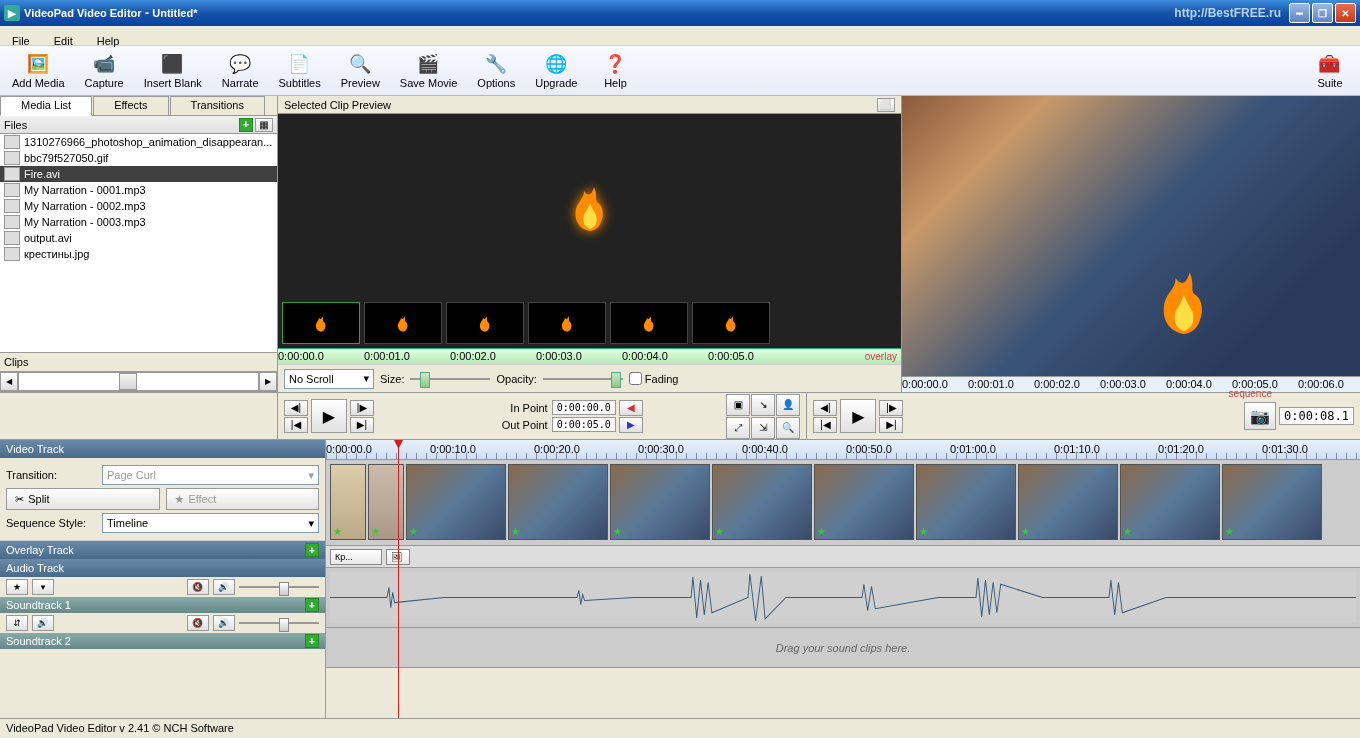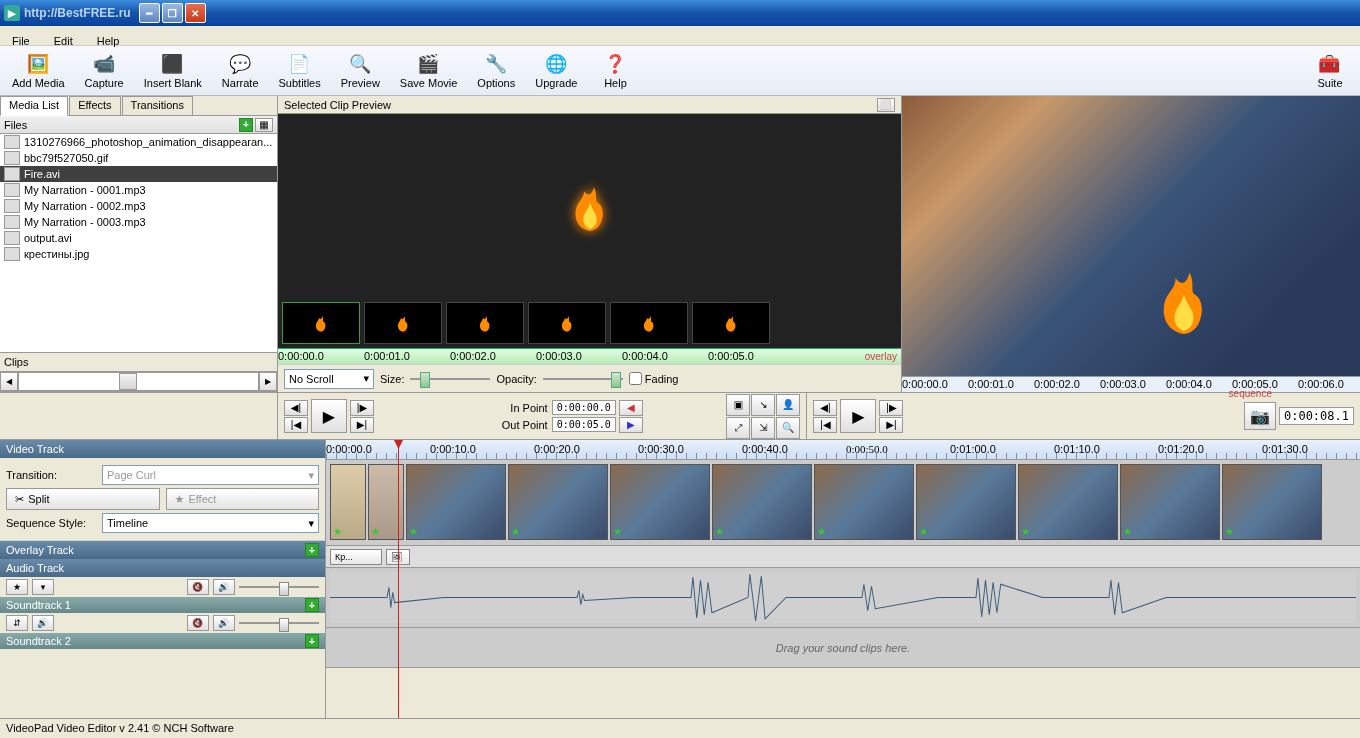--- a/index.html
+++ b/index.html
@@ -16,21 +16,21 @@
 .menubar { height: 20px; background: #ece9d8; display: flex; padding: 8px 6px; gap: 12px; border-bottom: 1px solid #d4d0c8; }
 .menu-item { padding: 1px 6px; cursor: default; }
 .toolbar { height: 50px; background: linear-gradient(#f8faff,#e7ecf6); display: flex; align-items: center; padding: 2px 6px; gap: 8px; border-bottom: 1px solid #b7babc; }
 .tool-btn { display: flex; flex-direction: column; align-items: center; padding: 2px 6px; min-width: 48px; cursor: default; }
 .tool-icon { width: 28px; height: 24px; display: flex; align-items: center; justify-content: center; font-size: 18px; }
 .tool-label { font-size: 11px; margin-top: 1px; }
 .spacer { flex: 1; }
 .content { display: flex; height: 296px; }
 .sidebar { width: 278px; background: #ece9d8; border-right: 1px solid #999; display: flex; flex-direction: column; }
 .tabrow { display: flex; height: 20px; background: #ece9d8; border-bottom: 1px solid #999; }
-.tab { padding: 2px 8px; border: 1px solid #999; border-bottom: none; background: #ece9d8; margin-right: 1px; }
+.tab { padding: 2px 20px; border: 1px solid #999; border-bottom: none; background: #ece9d8; margin-right: 1px; }
 .tab.active { background: #fff; border-bottom: 1px solid #fff; margin-bottom: -1px; }
 .panel-header { height: 18px; background: linear-gradient(#f0f0f0,#e0e0e0); padding: 2px 4px; border-bottom: 1px solid #999; display: flex; align-items: center; justify-content: space-between; }
 .file-list { background: #fff; flex: 1; overflow-y: auto; }
 .file-item { display: flex; align-items: center; padding: 1px 4px; gap: 4px; cursor: default; }
 .file-item.selected { background: #404040; color: #fff; text-align: right; }
 .file-icon { width: 16px; height: 14px; background: #ddd; display: inline-block; border: 1px solid #999; font-size: 8px; text-align: center; }
 .clips-header { height: 20px; background: #ece9d8; padding: 3px 4px; border-top: 1px solid #999; border-bottom: 1px solid #999; }
 .clips-scroll { height: 20px; display: flex; background: #ece9d8; border-bottom: 1px solid #999; }
 .scroll-btn { width: 18px; border: 1px solid #999; background: linear-gradient(#fff,#e0e0e0); display: flex; align-items: center; justify-content: center; font-size: 8px; }
 .scroll-track { flex: 1; background: #fff; border: 1px solid #999; position: relative; }
@@ -103,20 +103,24 @@
 .checkbox input { width: 13px; height: 13px; }
 .add-btn { width: 14px; height: 14px; background: #3a3; color: #fff; display: flex; align-items: center; justify-content: center; font-weight: bold; border: 1px solid #282; font-size: 10px; }
 .cam-btn { width: 32px; height: 28px; border: 1px solid #999; background: linear-gradient(#fff,#e0e0e0); display: flex; align-items: center; justify-content: center; font-size: 16px; }
 .overlay-label { position: absolute; right: 4px; bottom: 2px; color: #c44; font-size: 10px; }
 </style>
 </head>
 <body>
 
 <div class="titlebar">
   <div class="titlebar-icon">▶</div>
+  <div class="titlebar-text">
+    <span>VideoPad Video Editor</span> -
+    <span>Untitled*</span>
+  </div>
   <div class="titlebar-url">http://BestFREE.ru</div>
   <div class="win-btns">
     <div class="win-btn win-min">━</div>
     <div class="win-btn win-max">❐</div>
     <div class="win-btn win-close">✕</div>
   </div>
 </div>
 
 <div class="menubar">
   <div class="menu-item">File</div>
@@ -454,21 +458,21 @@
   </div>
 
   <div class="timeline">
     <div class="tl-ruler" id="tl-ruler">
       <div class="playhead"></div>
     <span style="left: 0px;">0:00:00.0</span>
         <span style="left: 104px;">0:00:10.0</span>
         <span style="left: 208px;">0:00:20.0</span>
         <span style="left: 312px;">0:00:30.0</span>
         <span style="left: 416px;">0:00:40.0</span>
-        <span style="left: 520px; font-family: Liberation Serif, serif;">0:00:50.0</span>
+        <span style="left: 520px;">0:00:50.0</span>
         <span style="left: 624px;">0:01:00.0</span>
         <span style="left: 728px;">0:01:10.0</span>
         <span style="left: 832px;">0:01:20.0</span>
         <span style="left: 936px;">0:01:30.0</span>
         <span style="left: 1040px;">0:01:40.0</span>
       </div>
     <div class="tl-video">
       <div class="vclip" style="width:36px">
           <div class="vclip-img" style="background:linear-gradient(#dca,#ba8)"></div>
         </div>

